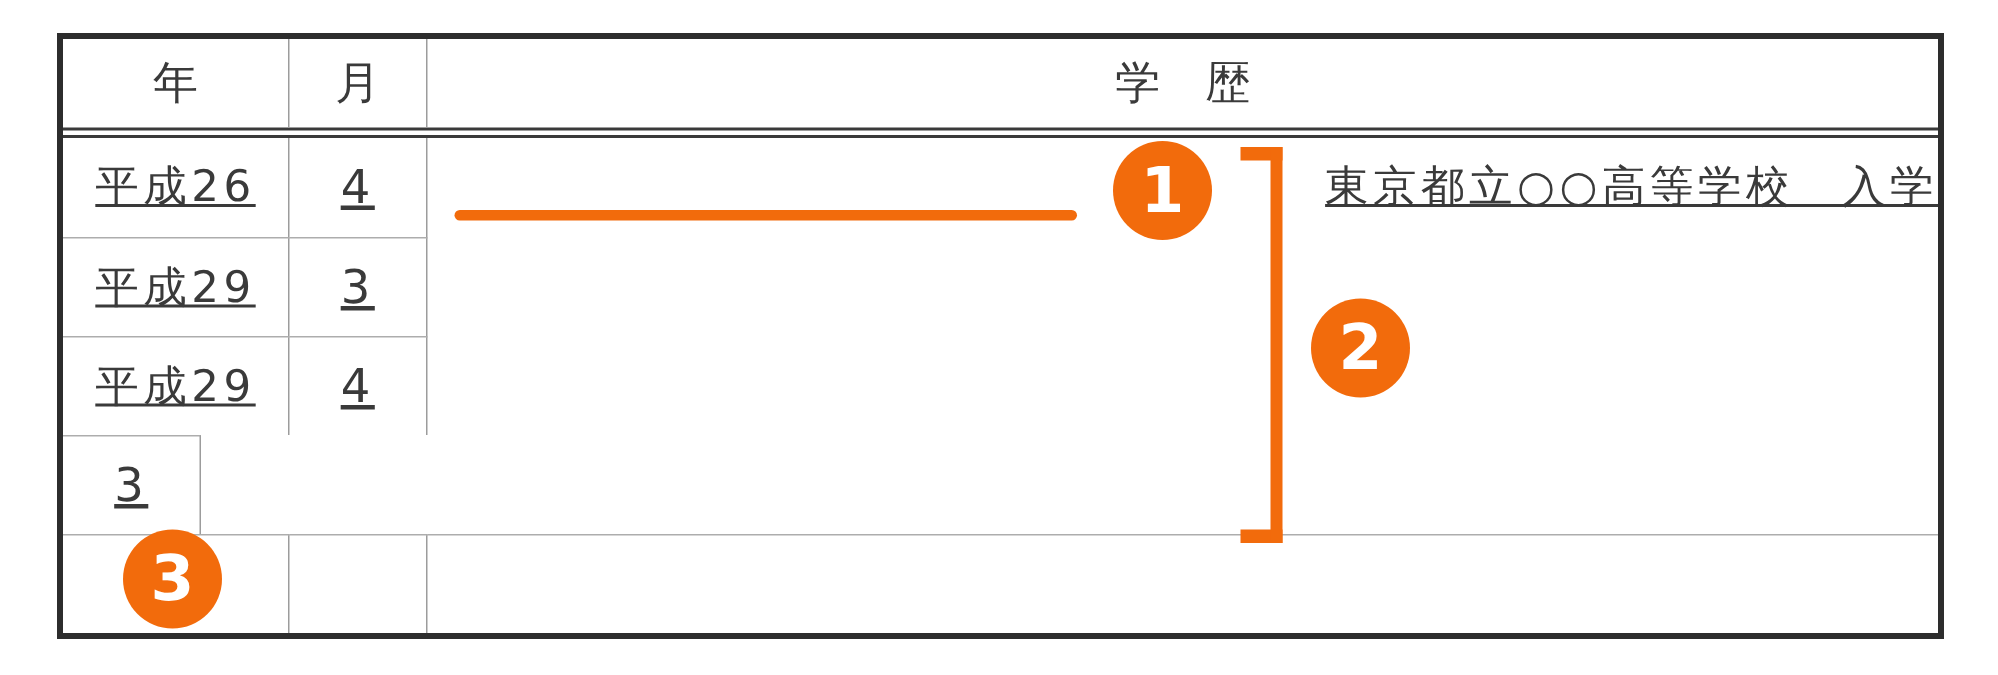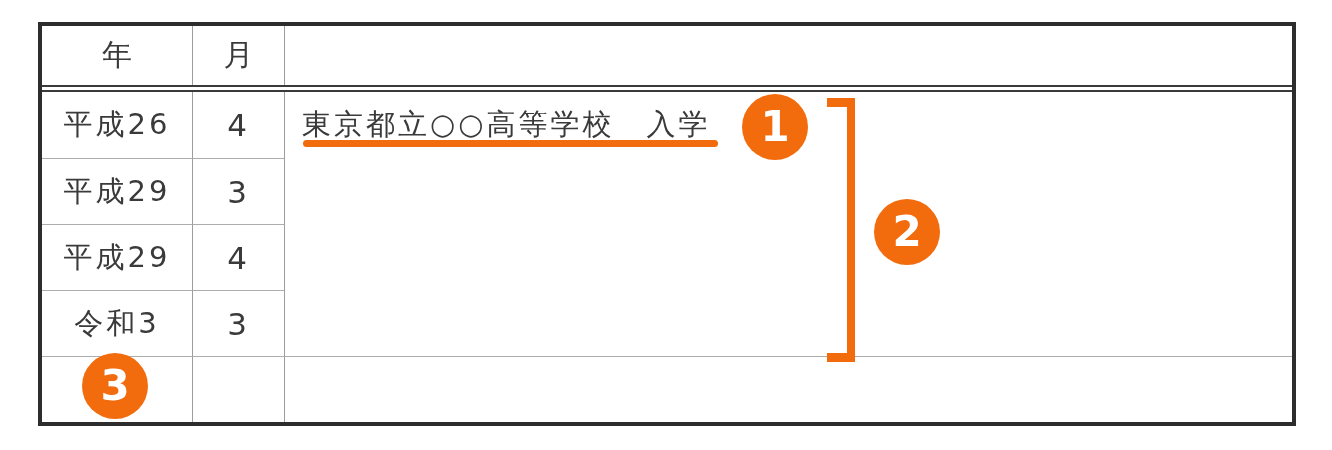--- a/index.html
+++ b/index.html
@@ -22,33 +22,33 @@
     width: 1258px;
     border: 4px solid #2d2d2d;
     background: #ffffff;
   }
   .t-row { display: flex; }
   .c-year   { width: 151px; display: flex; align-items: center; justify-content: center;
               border-right: 1px solid #9c9c9c; }
   .c-month  { width: 92px;  display: flex; align-items: center; justify-content: center;
               border-right: 1px solid #9c9c9c; }
   .c-history{ flex: 1; display: flex; align-items: center;
-              padding-left: 17px; }
+              padding-left: 17px; justify-content: flex-end; }
 
   .header-row { height: 59px; font-size: 30px; }
   .header-row .c-history { justify-content: center; padding-left: 0; }
 
   .double-sep {
     height: 7px;
     border-top: 2px solid #3a3a3a;
     border-bottom: 2px solid #3a3a3a;
     background: #ffffff;
   }
 
-  .data-row { height: 66px; font-size: 29px; }
+  .data-row { height: 66px; font-size: 29px; text-decoration: underline; }
   .data-row .cell-text { letter-spacing: 3px; white-space: pre; }
   .data-row .c-month { font-size: 31px; letter-spacing: 0; }
   .data-row + .data-row .c-year,
   .data-row + .data-row .c-month,
   .data-row + .data-row .c-history {
     border-top: 1px solid #adadad;
   }
 
   
   .underline-mark {
@@ -87,20 +87,23 @@
 
   <div class="resume-table">
 
     <div class="t-row header-row">
       <div class="c-year">
         <span class="cell-text">年</span>
       </div>
       <div class="c-month">
         <span class="cell-text">月</span>
       </div>
+      <div class="c-history">
+        <span class="cell-text">学　歴</span>
+      </div>
     </div>
 
     <div class="double-sep"></div>
 
     <div class="t-row data-row">
       <div class="c-year">
         <span class="cell-text">平成26</span>
       </div>
       <div class="c-month">
         <span class="cell-text">4</span>
@@ -122,23 +125,20 @@
     <div class="t-row data-row">
       <div class="c-year">
         <span class="cell-text">平成29</span>
       </div>
       <div class="c-month">
         <span class="cell-text">4</span>
       </div>
     </div>
 
     <div class="t-row data-row">
-      <div class="c-year">
-        <span class="cell-text">令和3</span>
-      </div>
       <div class="c-month">
         <span class="cell-text">3</span>
       </div>
     </div>
 
     <div class="t-row data-row">
       <div class="c-year">
         <span class="cell-text"></span>
       </div>
       <div class="c-month">

